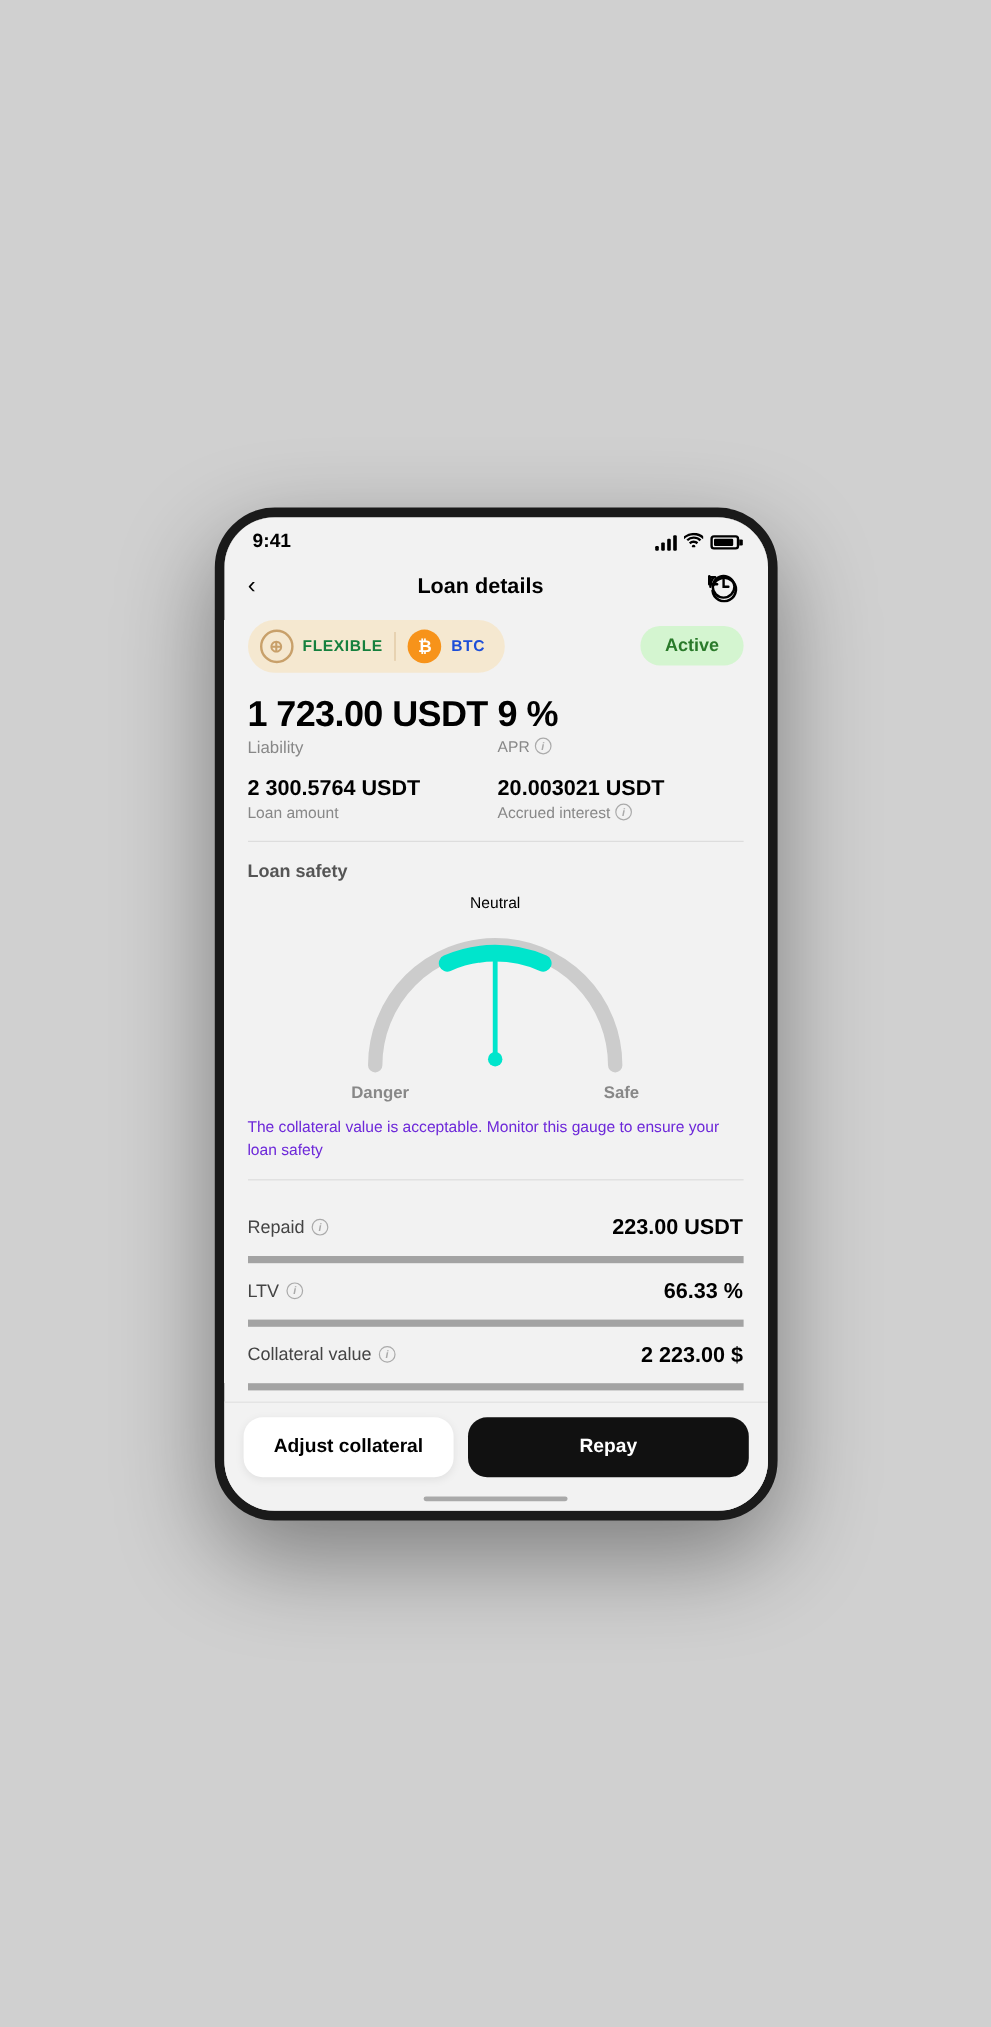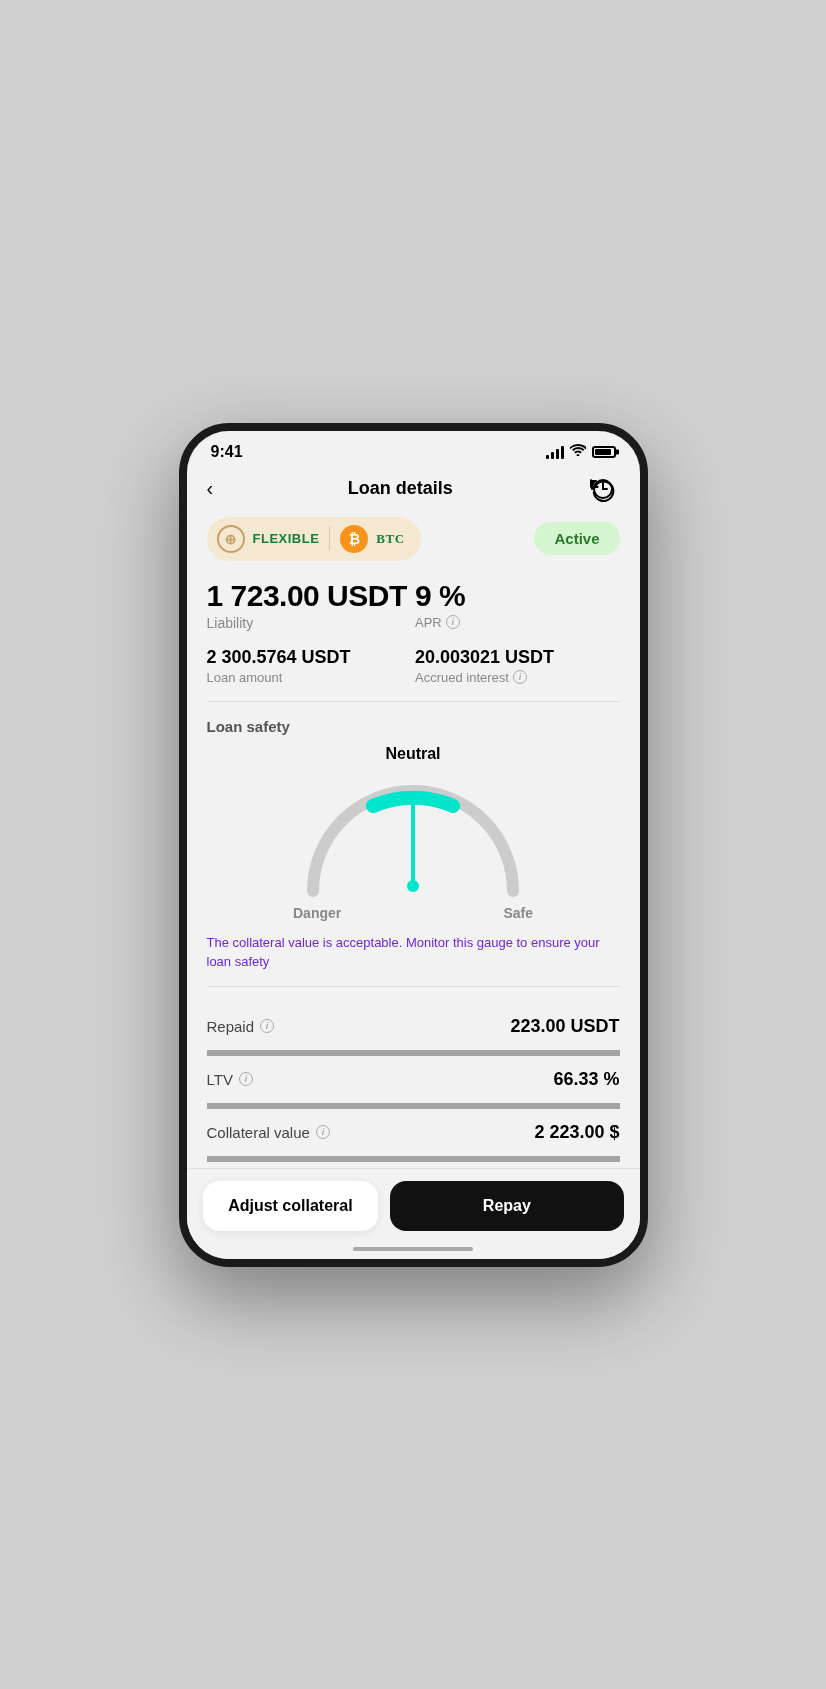--- a/index.html
+++ b/index.html
@@ -177,23 +177,22 @@
       display: flex;
       align-items: center;
       justify-content: center;
       font-size: 14px;
       color: #fff;
       font-weight: 900;
     }
     .btc-label {
       font-size: 13px;
       font-weight: 700;
-      color: #15803d;
+      color: #1d4ed8;
       letter-spacing: 0.5px;
-      font-family: Liberation Serif, serif;
     }
     .active-badge {
       background: #d4f5d0;
       border-radius: 50px;
       padding: 8px 20px;
       font-size: 15px;
       font-weight: 700;
       color: #2a7a2a;
     }
     .main-amount {
@@ -253,22 +252,22 @@
       color: #555;
       margin-bottom: 10px;
     }
     .gauge-container {
       display: flex;
       flex-direction: column;
       align-items: center;
       margin-bottom: 12px;
     }
     .gauge-title {
-      font-size: 16px;
-      font-weight: 700;
+      font-size: 13px;
+      font-weight: 400;
       color: #000;
       margin-bottom: 8px;
     }
     .gauge-wrapper {
       position: relative;
       width: 240px;
       height: 130px;
     }
     .gauge-labels {
       display: flex;

